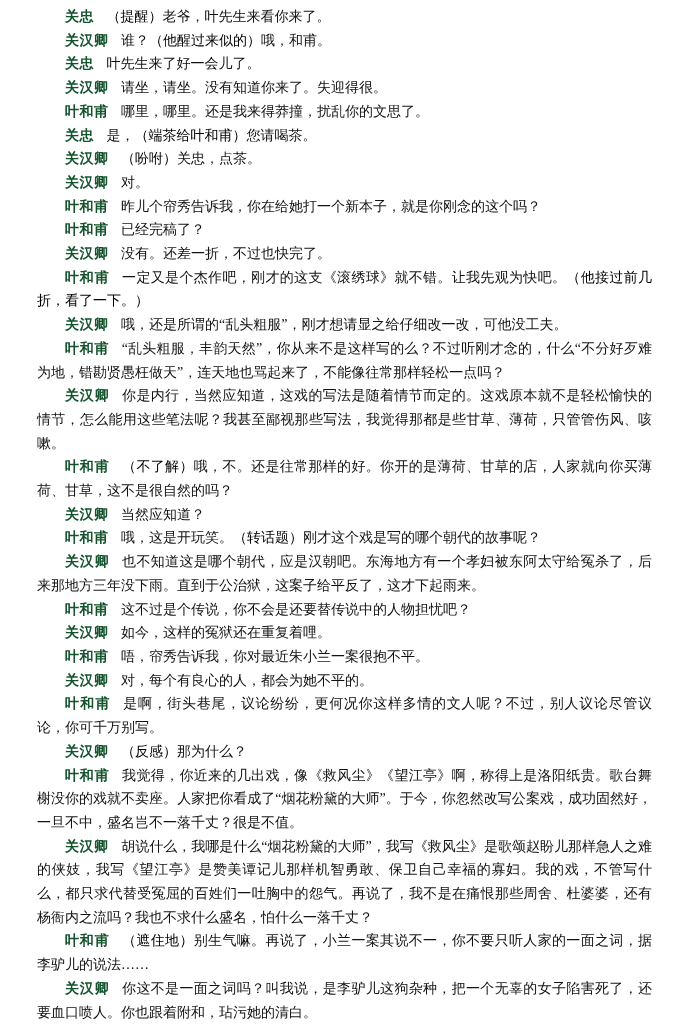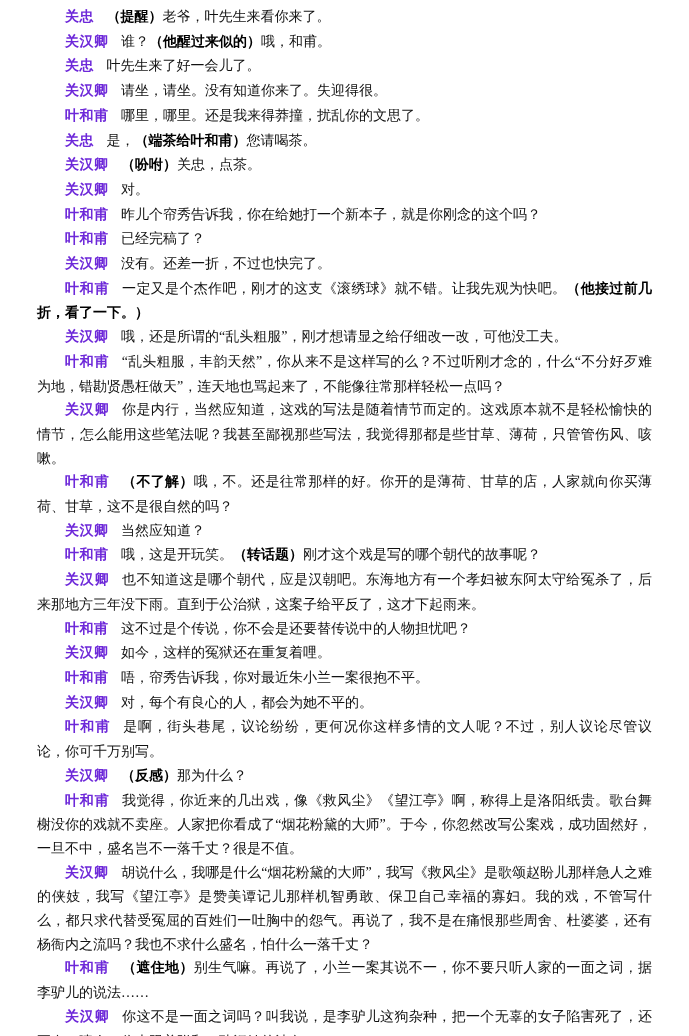--- a/index.html
+++ b/index.html
@@ -23,33 +23,33 @@
   .para {
     margin: 0;
     padding: 0;
     text-indent: 2em;
     font-size: 14px;
     line-height: 23.7px;
     color: #111111;
     text-align: justify;
   }
   .speaker {
-    font-family: Liberation Mono, monospace;
+    font-family: Liberation Serif, serif;
     font-weight: bold;
-    color: #6d28d9;
+    color: #14532d;
     margin-right: 0.9em;
     letter-spacing: 0.5px;
   }
   .seg.r {
     font-family: Liberation Serif, serif;
     font-weight: normal;
   }
   .seg.b {
     font-family: "Liberation Sans", "DejaVu Sans", sans-serif;
-    font-weight: bold;
+    font-weight: normal;
     color: #000000;
   }
 </style>
 </head>
 <body>
 
 <div class="page">
   <div class="script-body">
       <p class="para"><span class="speaker">关忠</span><span class="seg b">（提醒）</span><span class="seg r">老爷，叶先生来看你来了。</span></p>
       <p class="para"><span class="speaker">关汉卿</span><span class="seg r">谁？</span><span class="seg b">（他醒过来似的）</span><span class="seg r">哦，和甫。</span></p>

